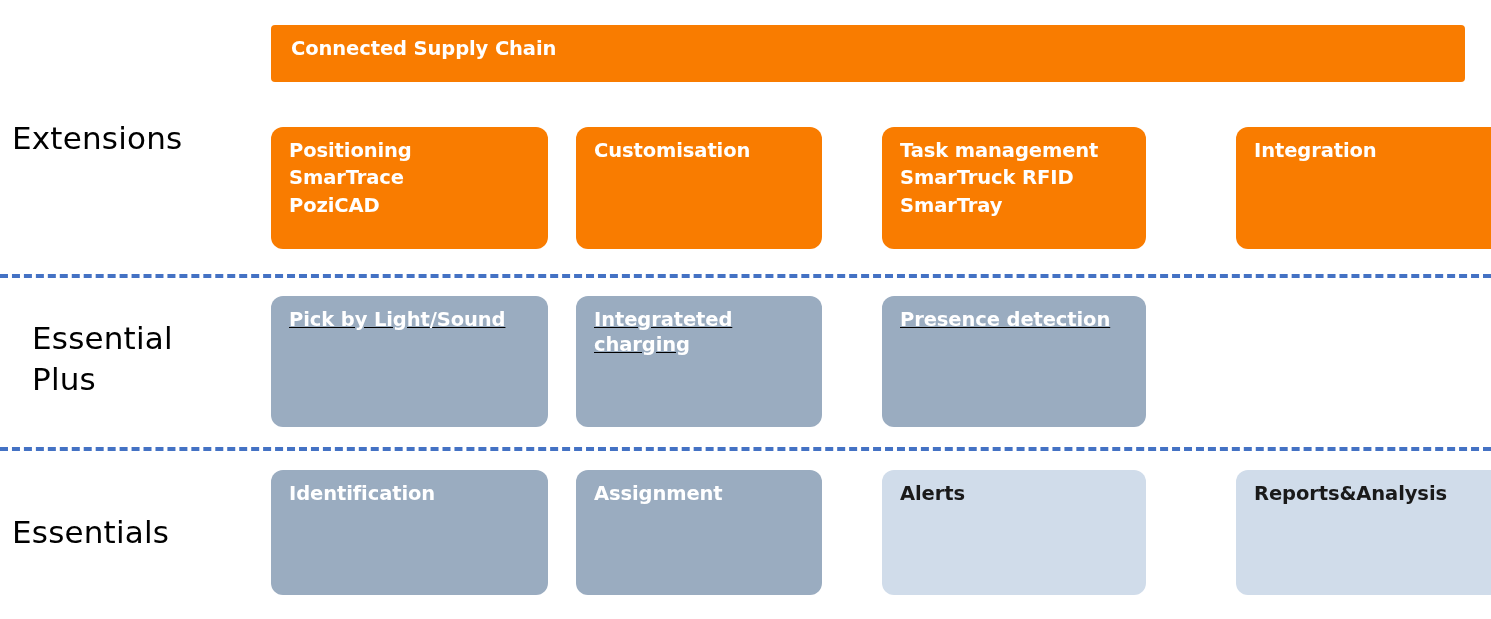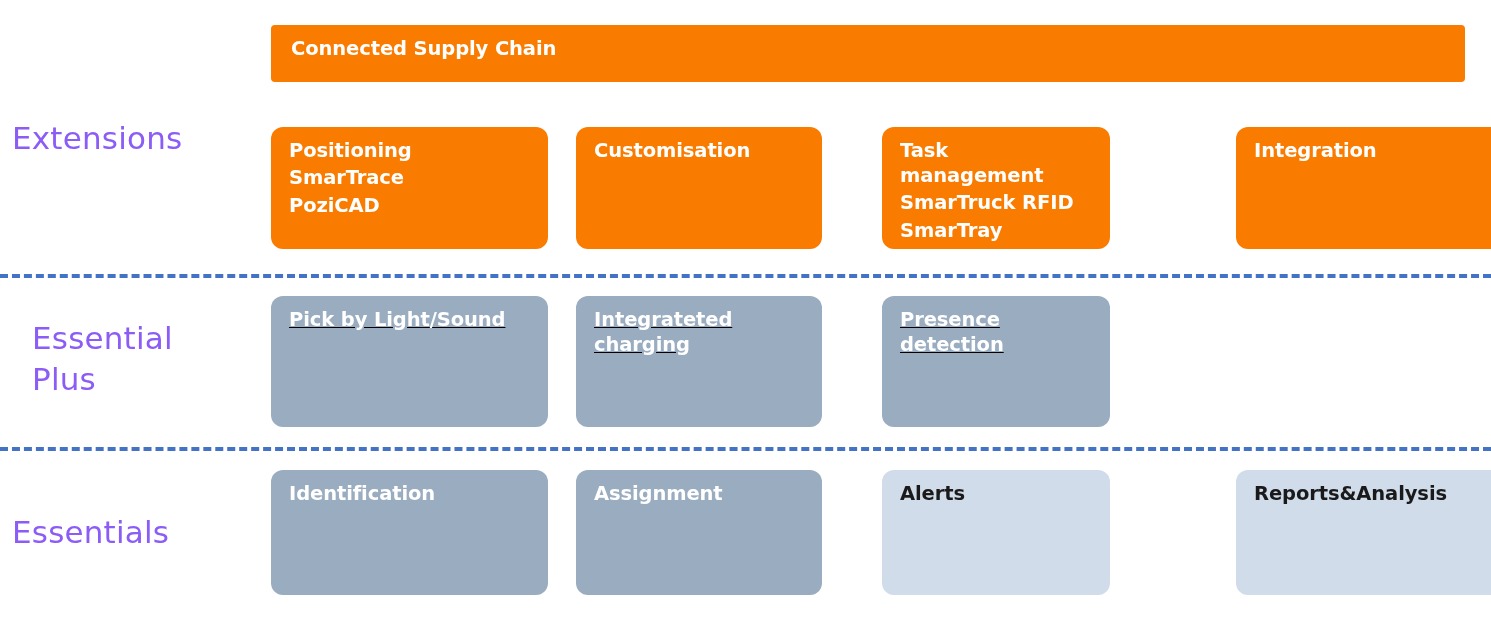--- a/index.html
+++ b/index.html
@@ -17,21 +17,21 @@
     height: 619px;
     background: #ffffff;
     overflow: hidden;
   }
 
   
   .tier-label {
     position: absolute;
     left: 12px;
     width: 250px;
-    color: #8b5cf6;
+    color: #000000;
     font-family: "DejaVu Sans", sans-serif;
     font-weight: 400;
     font-size: 31px;
     line-height: 1.33;
     letter-spacing: 0.2px;
     white-space: pre-line;
   }
   .tier-label.extensions    { top: 118px; }
   .tier-label.essentialplus { top: 318px; margin-left: 20px; }
   .tier-label.essentials    { top: 512px; }
@@ -106,21 +106,21 @@
     font-family: "DejaVu Sans", sans-serif;
     font-weight: 700;
     font-size: 19.5px;
     letter-spacing: -0.1px;
     line-height: 1.3;
   }
 
   
   .col1 { left: 271px;  width: 277px; }
   .col2 { left: 576px;  width: 246px; }
-  .col3 { left: 882px;  width: 228px; }
+  .col3 { left: 882px;  width: 264px; }
   .col4 { left: 1188px; width: 277px; margin-left: 48px; }
 
   
   .rowExt  { top: 127px; height: 122px; }
   .rowEP   { top: 296px; height: 131px; text-decoration: underline; }
   .rowEss  { top: 470px; height: 125px; }
 </style>
 </head>
 <body>
 

